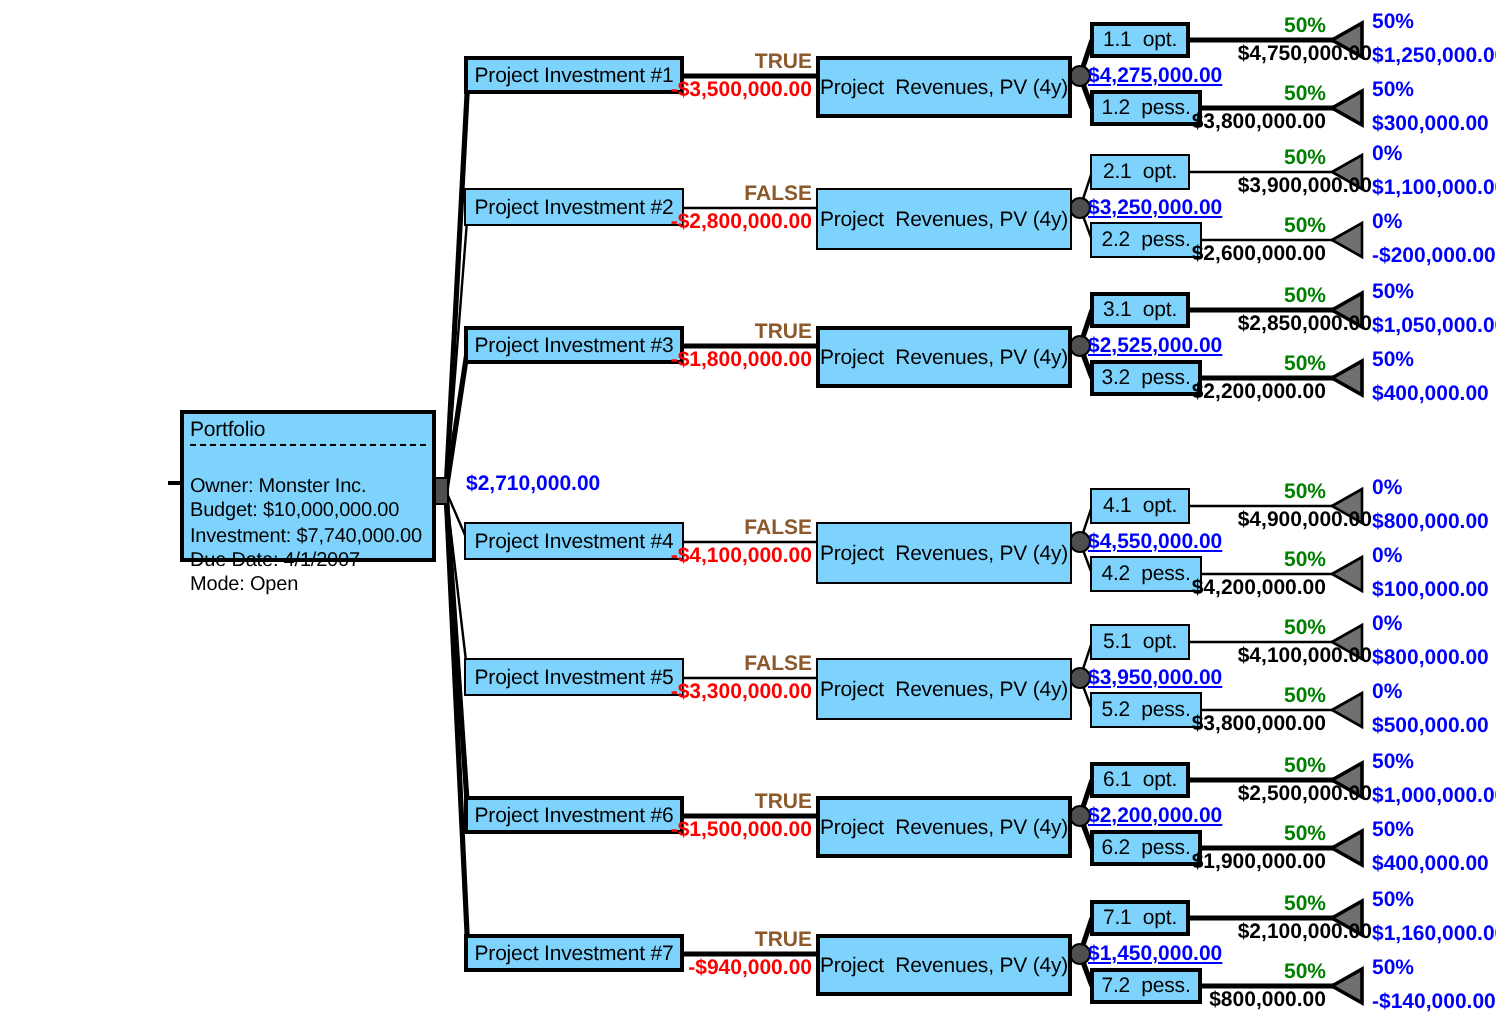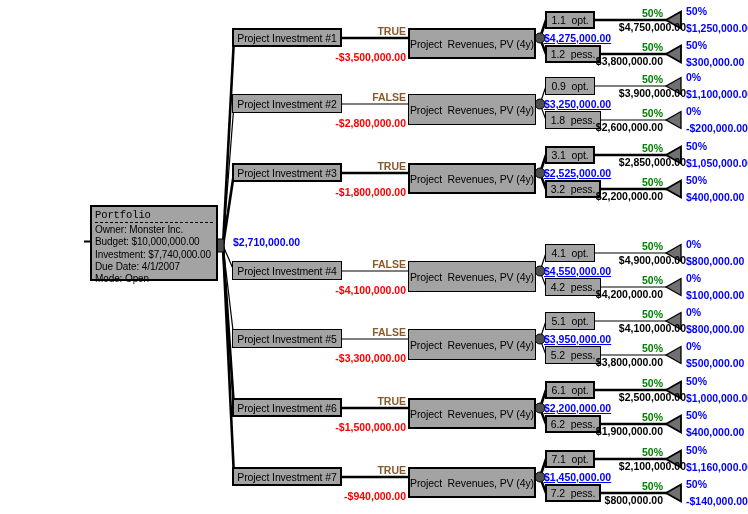--- a/index.html
+++ b/index.html
@@ -7,37 +7,37 @@
     position:relative;width:748px;height:514px;background:#fff;overflow:hidden;
     font-family:"Liberation Sans",sans-serif;
     --blue:#0000ff;--green:#008000;--red:#ff0000;--logic:#8b5a2b;
     --node:#4f4f4f;--tri:#707070;
   }
   svg.lines{position:absolute;left:0;top:0;}
   .txt{position:absolute;font-size:10.5px;font-weight:bold;line-height:12px;white-space:nowrap;}
   .blue{color:var(--blue);} .green{color:var(--green);}
   .red{color:var(--red);} .logic{color:var(--logic);}
   .node-box{
-    position:absolute;background:#a3a3a3;border:1px solid #000;box-sizing:border-box;
+    position:absolute;background:#7dd3fc;border:1px solid #000;box-sizing:border-box;
     display:flex;align-items:center;justify-content:center;
     font-size:10.5px;color:#000;white-space:pre;letter-spacing:-0.1px;
   }
   .root-box{left:7px;top:232px;width:82px;height:19px;border-width:2px;}
   .portfolio-box{
     left:90px;top:205px;width:128px;height:76px;border-width:2px;
     display:block;padding:2px 3px;font-size:10px;line-height:12.2px;white-space:nowrap;
   }
-  .portfolio-title{font-size:10.5px;border-bottom:1px dashed #000;padding-bottom:1px;margin-bottom:1px;font-family:Liberation Mono, monospace;}
+  .portfolio-title{font-size:10.5px;border-bottom:1px dashed #000;padding-bottom:1px;margin-bottom:15px;}
   .root-ev{left:233px;top:236px;}
   .branch{position:absolute;left:0;top:0;width:748px;height:0;}
   .inv-box{left:232px;top:-10px;width:110px;height:19px;}
   .rev-box{left:408px;top:-10px;width:128px;height:31px;}
   .branch.thick .node-box{border-width:2px;}
   .decision-label{left:256px;width:150px;text-align:right;bottom:1px;}
-  .cost-label{left:256px;width:150px;text-align:right;top:1px;margin-top:12px;}
+  .cost-label{left:256px;width:150px;text-align:right;top:1px;}
   .ev-label{left:544px;top:-6px;text-decoration:underline;}
   .opt-box{left:545px;top:-27px;width:50px;height:18px;}
   .pess-box{left:545px;top:7px;width:56px;height:18px;}
   .opt-prob{left:513px;width:150px;text-align:right;bottom:19px;}
   .opt-value{left:536px;width:150px;text-align:right;top:-17px;color:#000;}
   .pess-prob{left:513px;width:150px;text-align:right;bottom:-15px;}
   .pess-value{left:513px;width:150px;text-align:right;top:17px;color:#000;}
   .opt-end-prob{left:686px;bottom:21px;}
   .opt-end-value{left:686px;top:-16px;}
   .pess-end-prob{left:686px;bottom:-13px;}
@@ -161,29 +161,29 @@
       <span>Project Investment #2</span>
     </div>
     <div class="txt logic decision-label">FALSE</div>
     <div class="txt red cost-label">-$2,800,000.00</div>
     <div class="node-box rev-box">
       <span>Project  Revenues, PV (4y)</span>
     </div>
     <div class="txt blue ev-label">$3,250,000.00</div>
 
     <div class="node-box opt-box">
-      <span>0.9  opt.</span>
+      <span>2.1  opt.</span>
     </div>
     <div class="txt green opt-prob">50%</div>
     <div class="txt opt-value">$3,900,000.00</div>
     <div class="txt blue opt-end-prob">0%</div>
     <div class="txt blue opt-end-value">$1,100,000.00</div>
 
     <div class="node-box pess-box">
-      <span>1.8  pess.</span>
+      <span>2.2  pess.</span>
     </div>
     <div class="txt green pess-prob">50%</div>
     <div class="txt pess-value">$2,600,000.00</div>
     <div class="txt blue pess-end-prob">0%</div>
     <div class="txt blue pess-end-value">-$200,000.00</div>
   </div>
 
   <div class="branch thick" style="top: 173px;">
     <div class="node-box inv-box">
       <span>Project Investment #3</span>

